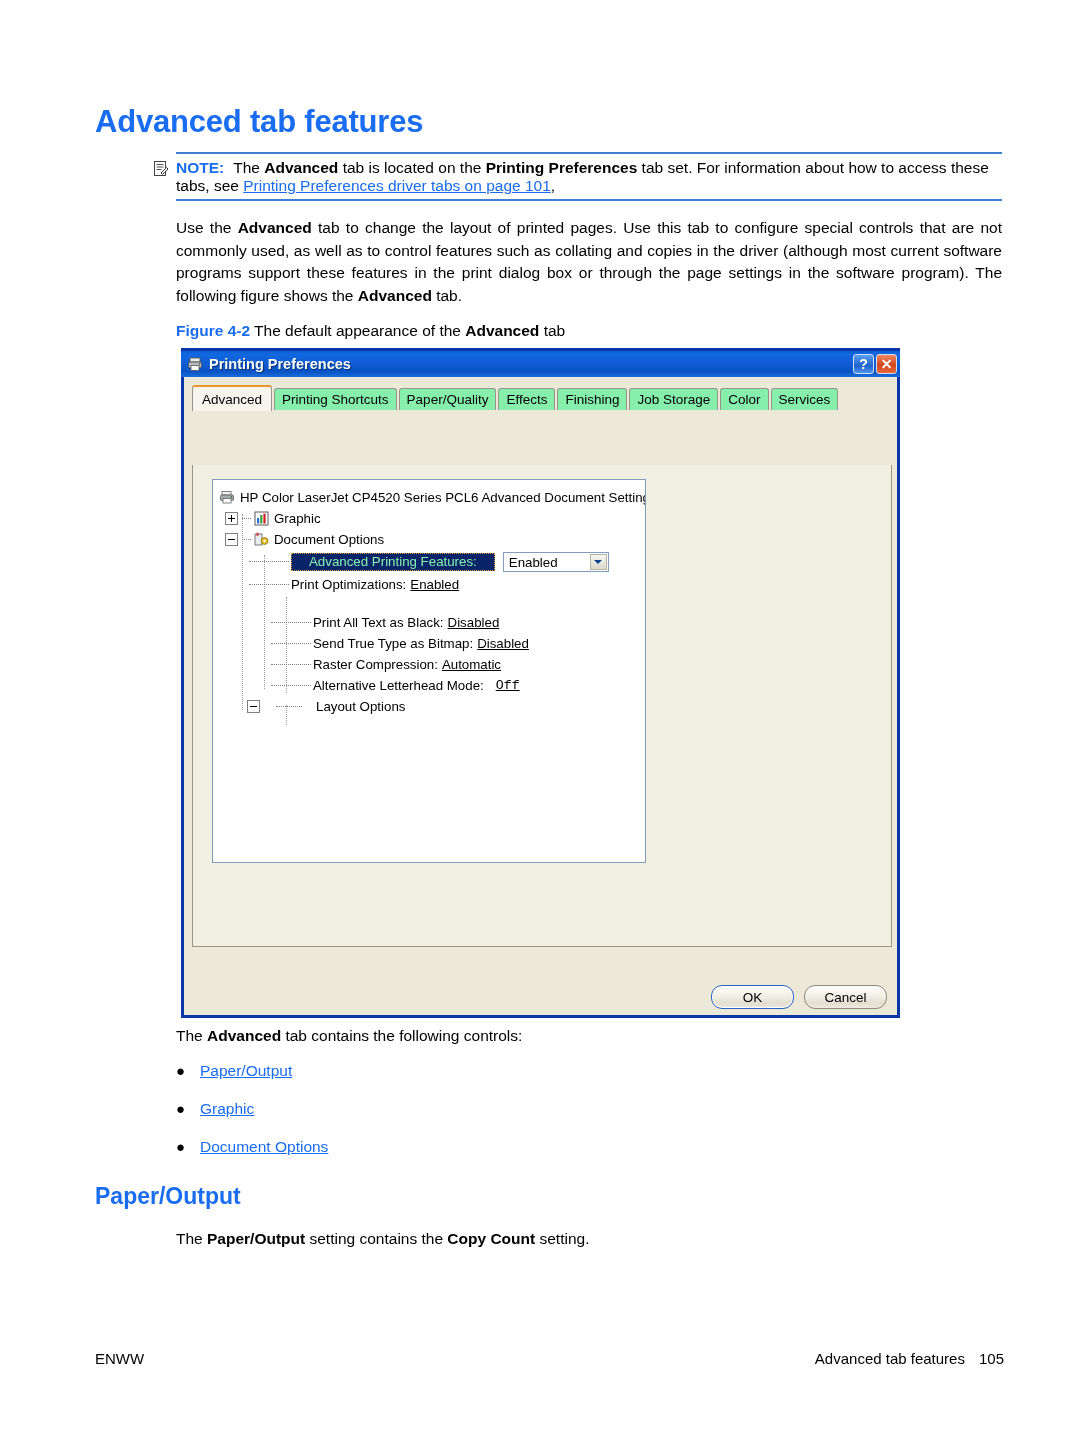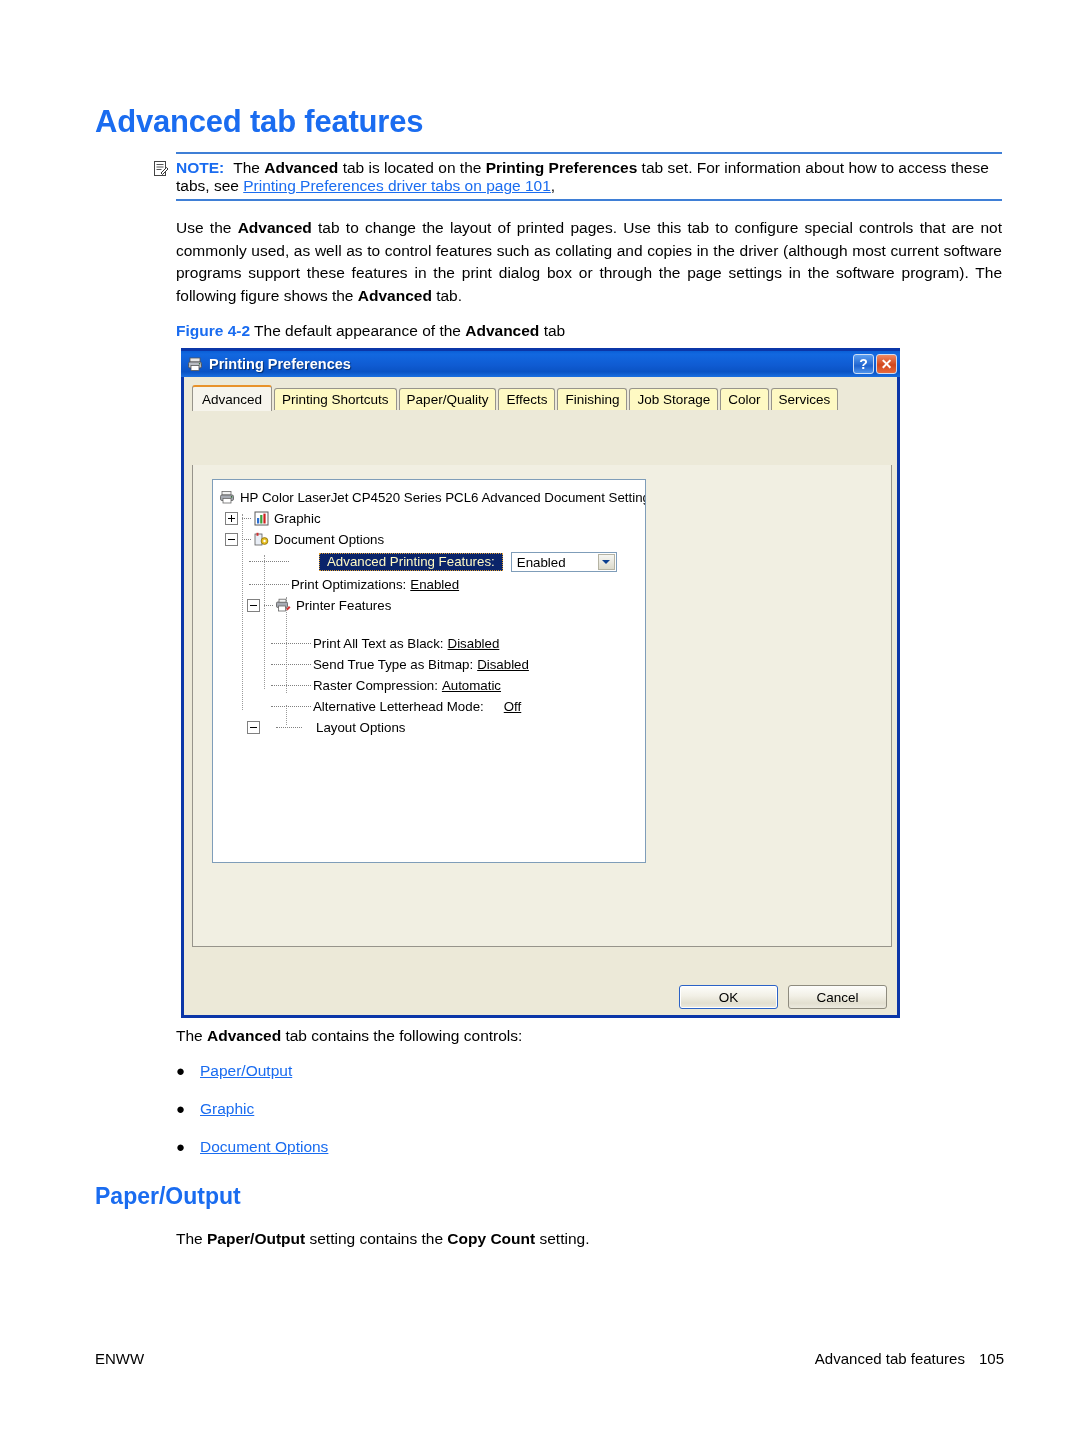--- a/index.html
+++ b/index.html
@@ -199,21 +199,21 @@
     height: 26px;
     margin: 7px 0 0 8px;
     display: flex;
     align-items: flex-end;
   }
   .tab {
     height: 22px;
     line-height: 22px;
     padding: 0 7px;
     font-size: 13.5px;
-    background: #fef9c3;
+    background: #86efac;
     border: 1px solid #97948b;
     border-bottom: none;
     border-radius: 3px 3px 0 0;
     margin-right: 2px;
     color: #000;
     box-sizing: border-box;
     white-space: nowrap;
   }
   .tab.active {
     height: 26px;
@@ -288,26 +288,25 @@
     margin-right: 2px;
   }
   .tdash.long { width: 26px; flex: 0 0 26px; }
   .tdash.xlong { width: 40px; flex: 0 0 40px; }
   .ticon { width: 17px; height: 15px; flex: 0 0 17px; margin-right: 4px; position: relative; }
   .tlabel { line-height: 16px; }
   .uval { text-decoration: underline; }
 
   .selbox {
     background: #0a246a;
-    color: #fef9c3;
+    color: #86efac;
     border: 1px dotted #e0a030;
-    padding: 0 7px;
+    padding: 0 17px;
     line-height: 16px;
     font-size: 13.3px;
-    margin-left: 28px;
   }
   .combo {
     width: 106px;
     height: 20px;
     background: #ffffff;
     border: 1px solid #7f9db9;
     margin-left: 8px;
     display: flex;
     align-items: center;
     font-size: 13.3px;
@@ -340,25 +339,25 @@
   
   .buttonbar {
     position: absolute;
     left: 0; right: 0;
     bottom: 6px;
     display: flex;
     justify-content: flex-end;
     padding-right: 10px;
   }
   .xpbtn {
-    width: 99px;
+    width: 83px;
     height: 24px;
     background: linear-gradient(180deg,#fdfdfb 0%,#f2f0e6 45%,#e2dfd0 78%,#eceadf 100%);
     border: 1px solid #8e8b7e;
-    border-radius: 3px;
+    border-radius: 11px;
     font-size: 13.5px;
     display: flex; align-items: center; justify-content: center;
     margin-left: 10px;
     box-sizing: border-box;
   }
   .xpbtn.default {
     border: 1px solid #2b62c6;
     box-shadow: inset 0 0 0 1px #ffffff;
   }
 </style>
@@ -468,33 +467,20 @@
               </div>
           </div>
         </div>
 
         <div class="tree-row" style="padding-left:30px;text-align:right;">
           <div class="tdash xlong"></div>
           <span class="tlabel">Print Optimizations:</span>
           <span class="tlabel uval" style="margin-left:4px;">Enabled</span>
         </div>
 
-        <div class="tree-row" style="padding-left:28px;">
-          <div class="expander"></div>
-          <div class="tdash"></div>
-          <div class="ticon">
-            <svg viewBox="0 0 17 15" width="17" height="15">
-              <rect x="1.5" y="4" width="11" height="5.5" rx="1.3" fill="#a7abb3" stroke="#555" stroke-width="0.8"></rect>
-              <rect x="4" y="1.2" width="7" height="3" fill="#f2f2f2" stroke="#666" stroke-width="0.8"></rect>
-              <rect x="3.5" y="8" width="7" height="5" fill="#fff" stroke="#666" stroke-width="0.8"></rect>
-              <path d="M11 11 l3 -3 1.5 1.5 -3 3 z" fill="#d03030"></path>
-            </svg>
-          </div>
-          <span class="tlabel">Printer Features</span>
-        </div>
 
         <div class="tree-row" style="padding-left:52px;margin-top:17px;">
           <div class="tdash xlong"></div>
           <span class="tlabel">Print All Text as Black:</span>
           <span class="tlabel uval" style="margin-left:4px;">Disabled</span>
         </div>
 
         <div class="tree-row" style="padding-left:52px;">
           <div class="tdash xlong"></div>
           <span class="tlabel">Send True Type as Bitmap:</span>
@@ -503,21 +489,21 @@
 
         <div class="tree-row" style="padding-left:52px;">
           <div class="tdash xlong"></div>
           <span class="tlabel">Raster Compression:</span>
           <span class="tlabel uval" style="margin-left:4px;">Automatic</span>
         </div>
 
         <div class="tree-row" style="padding-left:52px;">
           <div class="tdash xlong"></div>
           <span class="tlabel">Alternative Letterhead Mode:</span>
-          <span class="tlabel uval" style="margin-left:20px;">Off</span>
+          <span class="tlabel uval" style="margin-left:12px;font-family:Liberation Mono, monospace;">Off</span>
         </div>
 
         <div class="tree-row" style="padding-left:28px;gap:12px;">
           <div class="expander"></div>
           <div class="tdash long"></div>
           <span class="tlabel">Layout Options</span>
         </div>
 
 
       </div>

